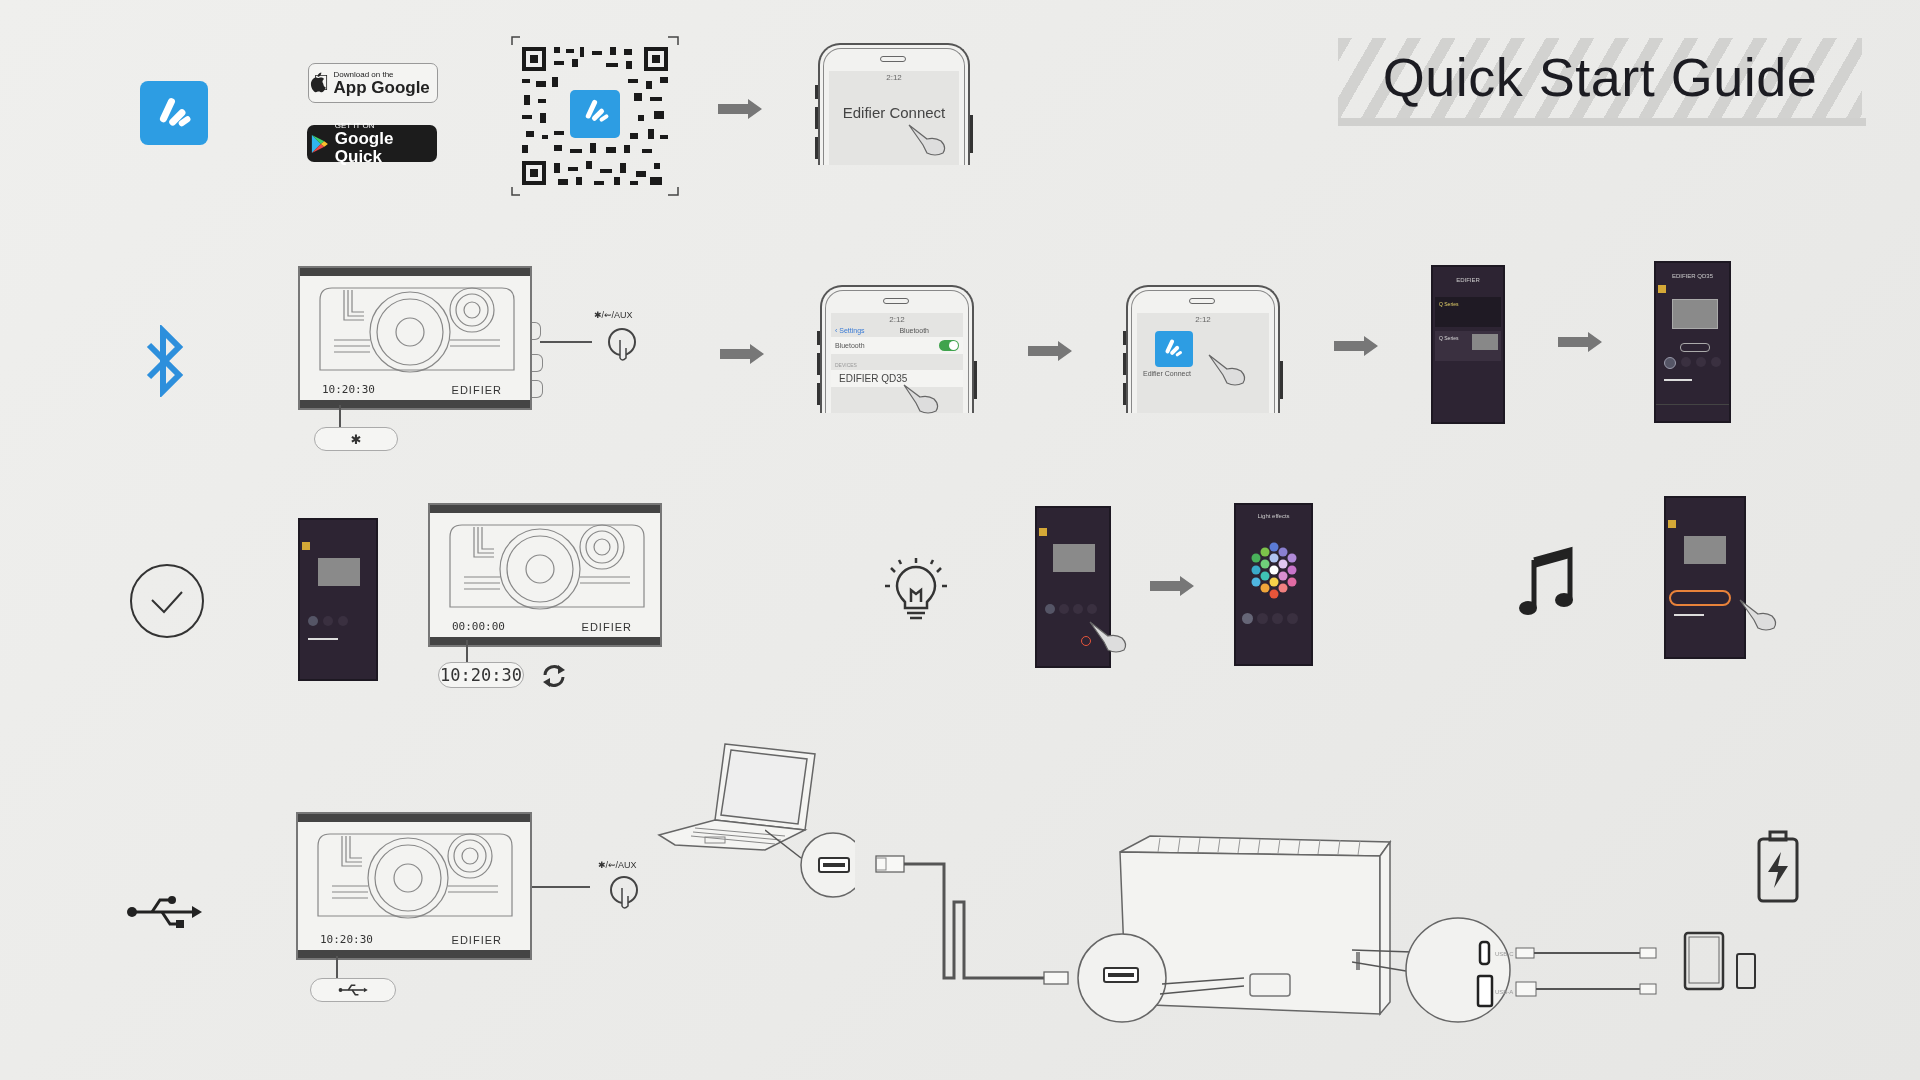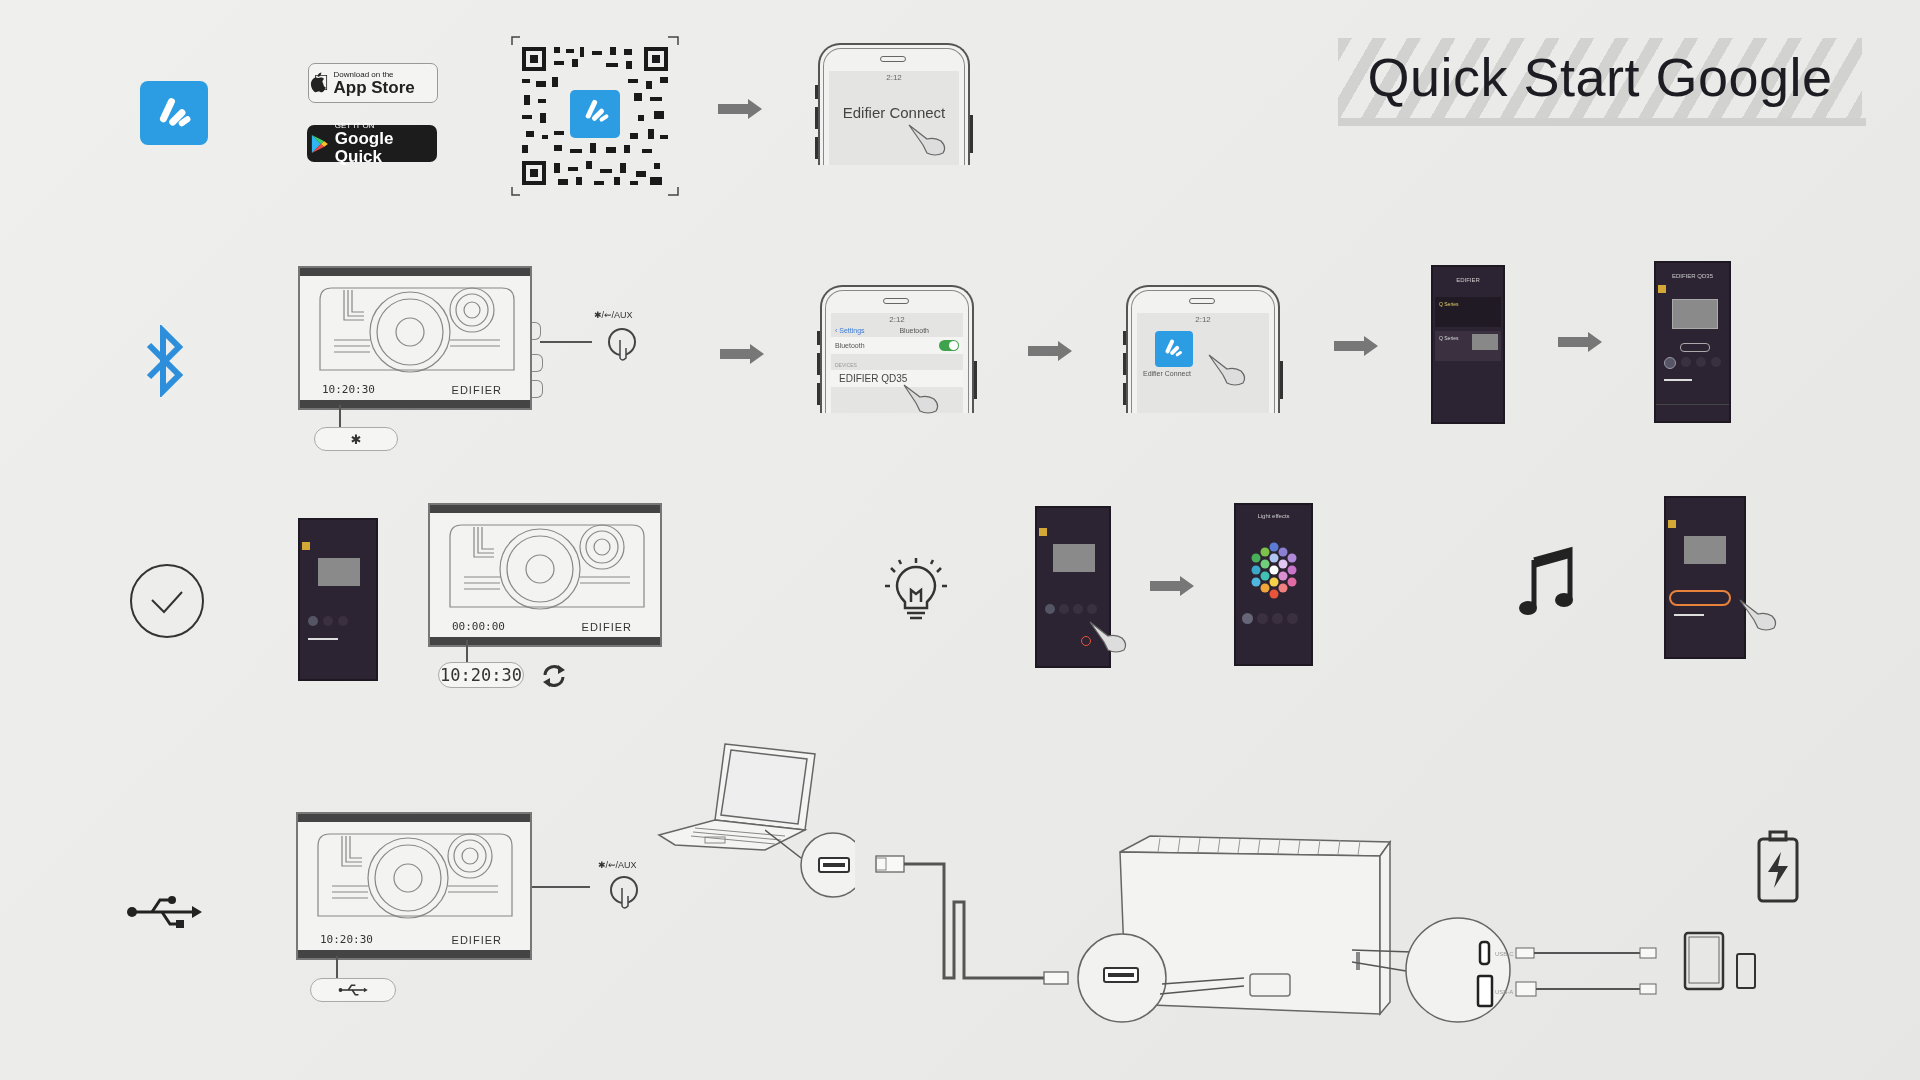--- a/index.html
+++ b/index.html
@@ -39,41 +39,41 @@
   .label-small{font-size:9px;color:#333;}
   
   .dark{background:#2d2433;border:2px solid #1d1822;box-sizing:border-box;}
   .dark .hdr{font-size:6px;color:#ccc;text-align:center;margin-top:10px;}
   .clock-pill{font-family:"DejaVu Sans Mono",monospace;font-size:17px;}
 </style>
 </head>
 <body>
 
 <div class="abs title-band"></div>
-<div class="abs title-text">Quick Start Google</div>
+<div class="abs title-text">Quick Start Guide</div>
 <div class="abs title-underline"></div>
 
 <div class="abs app-icon">
   <svg width="68" height="64" viewBox="0 0 68 64">
       <g fill="#fff">
         <rect x="24" y="16" width="7" height="26" rx="3.5" transform="rotate(25 27 29)"></rect>
         <rect x="34" y="26" width="7" height="20" rx="3.5" transform="rotate(45 37 36)"></rect>
         <rect x="42" y="34" width="6" height="13" rx="3" transform="rotate(55 45 40)"></rect>
       </g>
     </svg>
 </div>
 
 <div class="abs badge badge-apple">
   <span style="font-size:22px;line-height:22px;"></span>
   <svg width="18" height="22" viewBox="0 0 18 22" style="margin-left:-26px">
       <path d="M12 4c1-1 1.4-2.4 1.3-3.5-1.2.1-2.5.8-3.2 1.8-.7.8-1.2 2.1-1 3.3 1.2.1 2.3-.6 2.9-1.6zM14.6 11.7c0-2.3 1.9-3.4 2-3.5-1.1-1.6-2.8-1.8-3.4-1.8-1.4-.2-2.8.8-3.5.8-.7 0-1.9-.8-3-.8C5.100 6.5 3 8 2 10.2c-1.9 3.400-.5 8.300 1.400 11 .9 1.300 2 2.800 3.400 2.700 1.400-.1 1.900-.9 3.500-.9s2.100.9 3.500.9c1.500 0 2.400-1.300 3.300-2.700 1-1.500 1.500-3 1.500-3.100-.1 0-2.900-1.100-3-4.400z" fill="#222" transform="scale(0.85)"></path>
     </svg>
   <div>
     <div class="small">Download on the</div>
-    <div class="big">App Store</div>
+    <div class="big">App Google</div>
   </div>
 </div>
 
 <div class="abs badge badge-google">
   <svg width="20" height="22" viewBox="0 0 20 22">
     <polygon points="1,1 11,11 1,21" fill="#2fb6f0"></polygon>
     <polygon points="1,1 15,8 11,11" fill="#3ccf6b"></polygon>
     <polygon points="1,21 15,14 11,11" fill="#ee4a4a"></polygon>
     <polygon points="15,8 19,11 15,14 11,11" fill="#fbc02d"></polygon>
   </svg>

